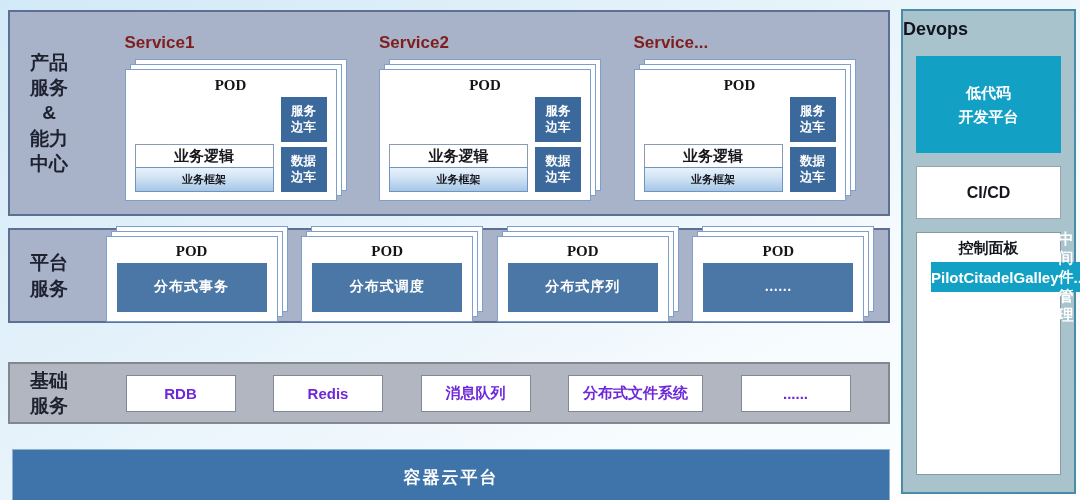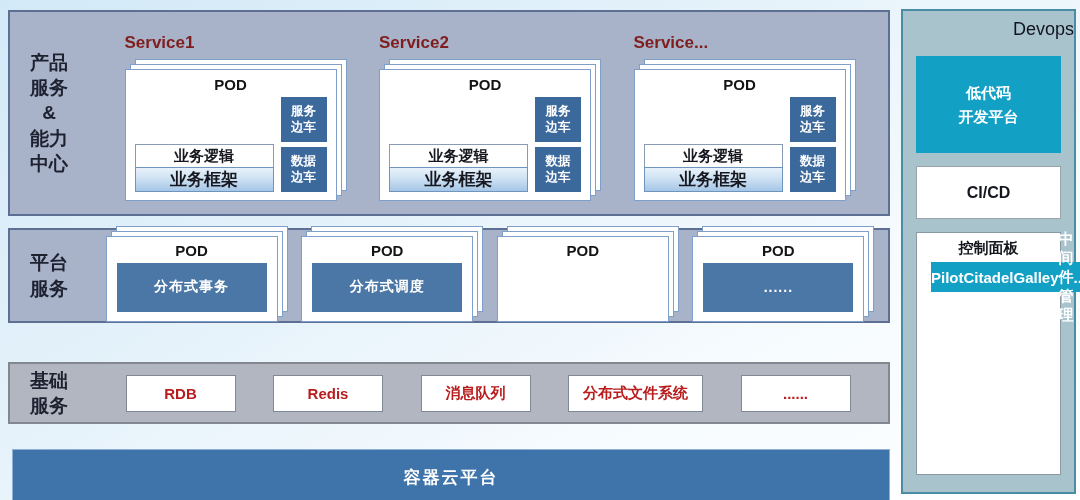--- a/index.html
+++ b/index.html
@@ -36,21 +36,21 @@
   .row-label {
     width: 78px; flex: 0 0 78px;
     display: flex; flex-direction: column; justify-content: center; align-items: center;
     font-size: 19px; font-weight: 600; line-height: 1.32; color: #1d2130;
   }
   .groups {
     flex: 1; display: flex; justify-content: space-evenly; align-items: center;
   }
 
   
-  .stack { position: relative; }
+  .stack { position: relative; font-family: Liberation Serif, serif; }
   .stack .layer { position: absolute; background: #ffffff; border: 1px solid #7d9fc9; }
   .stack .layer.l2 { top: -10px; right: -10px; bottom: 10px; left: 10px; }
   .stack .layer.l1 { top: -5px; right: -5px; bottom: 5px; left: 5px; }
   .stack .card { position: relative; z-index: 2; background: #ffffff; border: 1px solid #7d9fc9; }
 
   
   .service-group { width: 218px; margin-top: 4px; }
   .service-title { font-size: 17px; font-weight: 600; color: #7f1d1d; height: 30px; line-height: 28px; }
   .service-stack { height: 132px; margin-top: 10px; margin-right: 6px; }
   .service-stack .card { height: 132px; padding: 3px 9px 8px 9px; display: flex; flex-direction: column; }
@@ -60,21 +60,21 @@
   .logic-box {
     flex: 1; background: #ffffff; border: 1px solid #8a9ab3;
     display: flex; align-items: center; justify-content: center;
     font-size: 15px; font-weight: 600; color: #17181f; margin-top: 47px;
   }
   .frame-box {
     height: 25px; margin-top: -1px;
     background: linear-gradient(#e9f2fb 0%, #cfe2f3 45%, #a5c6e6 100%);
     border: 1px solid #6f94bd;
     display: flex; align-items: center; justify-content: center;
-    font-size: 17px; font-weight: 600; color: #17181f;
+    font-size: 11px; font-weight: 600; color: #17181f;
   }
   .sidecars { width: 46px; flex: 0 0 46px; display: flex; flex-direction: column; gap: 5px; }
   .sidecar {
     flex: 1; background: #3c699c; color: #ffffff;
     display: flex; flex-direction: column; align-items: center; justify-content: center;
     font-size: 12.5px; line-height: 1.25; font-weight: 600;
   }
 
   
   .platform-stack { width: 172px; height: 86px; margin-top: 6px; margin-right: 6px; }
@@ -83,38 +83,38 @@
     flex: 1; background: #4b77a6; color: #ffffff;
     display: flex; align-items: center; justify-content: center;
     font-size: 14px; font-weight: 600; letter-spacing: 1px;
   }
 
   
   .infra-box {
     min-width: 110px; height: 37px; padding: 0 14px;
     background: #ffffff; border: 1px solid #7f8894;
     display: flex; align-items: center; justify-content: center;
-    font-size: 15px; font-weight: 600; color: #b91c1c;
+    font-size: 15px; font-weight: 600; color: #6d28d9;
   }
 
   
   .bottom-bar {
     position: absolute; left: 4px; top: 449px; width: 878px; height: 57px;
     background: #3e74a9; border: 1px solid #8fb0d2;
     display: flex; align-items: center; justify-content: center;
     color: #ffffff; font-size: 17px; font-weight: 600; letter-spacing: 2px;
   }
 
   
   .devops {
     position: absolute; left: 901px; top: 9px; width: 175px; height: 485px;
     background: #a9c3cc; border: 2px solid #4a8ba5;
     display: flex; flex-direction: column; align-items: stretch;
   }
-  .devops-title { text-align: right; font-size: 18px; font-weight: 400; color: #10141f; padding: 8px 0 4px; }
+  .devops-title { text-align: left; font-size: 18px; font-weight: 700; color: #10141f; padding: 8px 0 4px; }
   .lowcode-box {
     margin: 12px 13px 0; height: 97px;
     background: #12a0c5;
     display: flex; flex-direction: column; align-items: center; justify-content: center;
     color: #ffffff; font-size: 15px; font-weight: 600; line-height: 1.55;
   }
   .cicd-box {
     margin: 13px 13px 0; height: 53px;
     background: #ffffff; border: 1px solid #98a3ab;
     display: flex; align-items: center; justify-content: center;
@@ -258,20 +258,21 @@
             <div class="pod-title">POD</div>
             <div class="platform-box">分布式调度</div>
           </div>
         </div>
 
         <div class="stack platform-stack">
           <div class="layer l2"></div>
           <div class="layer l1"></div>
           <div class="card">
             <div class="pod-title">POD</div>
+            <div class="platform-box">分布式序列</div>
           </div>
         </div>
 
         <div class="stack platform-stack">
           <div class="layer l2"></div>
           <div class="layer l1"></div>
           <div class="card">
             <div class="pod-title">POD</div>
             <div class="platform-box">......</div>
           </div>

